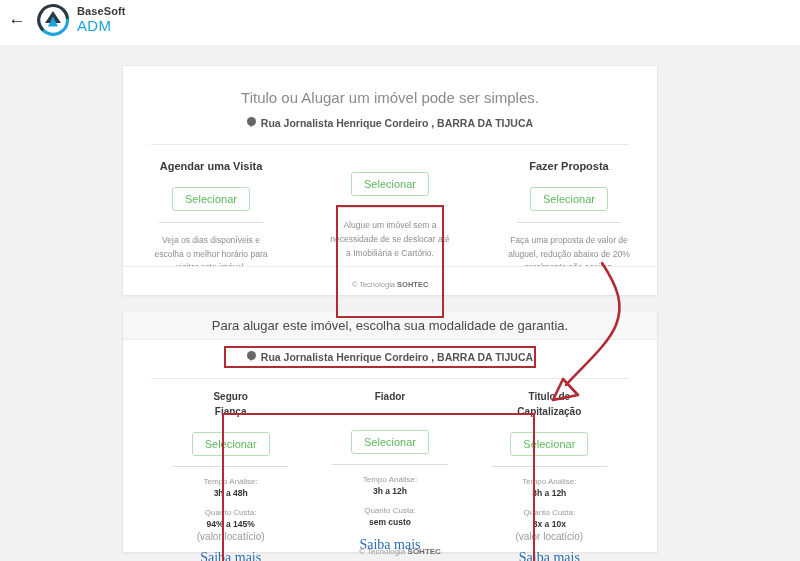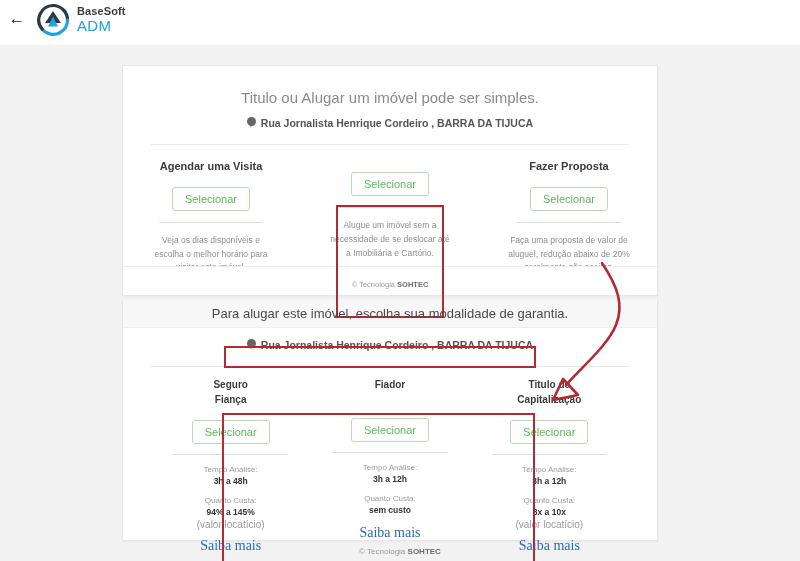--- a/index.html
+++ b/index.html
@@ -34,21 +34,21 @@
   .page{position:absolute;left:0;top:45px;width:800px;height:516px;background:#f2f2f2;}
 
   
   .card{
     position:absolute;left:122px;width:536px;background:#ffffff;
     border:1px solid #e6e6e6;
     box-shadow:0 1px 2px rgba(0,0,0,.04);
     box-sizing:border-box;
   }
   .card1{top:20px;height:231px;}
-  .card2{top:255px;height:241px;border-top:none;}
+  .card2{top:267px;height:241px;border-top:none;}
 
   .band{
     position:absolute;left:0;top:0;width:100%;height:28px;background:#f7f7f7;
     border-bottom:1px solid #ededed;box-sizing:border-box;
   }
 
   .card-title{
     text-align:center;font-size:15px;color:#8a8a8a;font-weight:400;
     padding-top:23px;
   }

